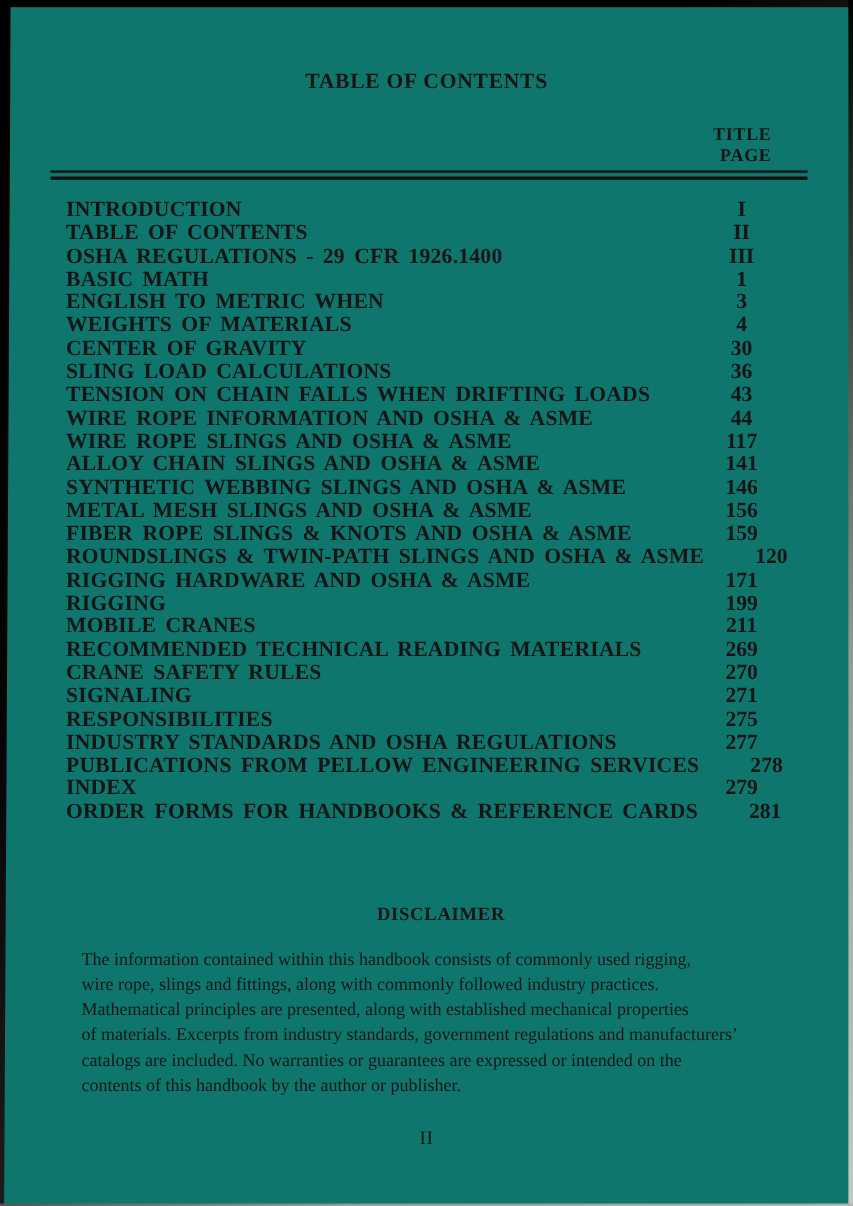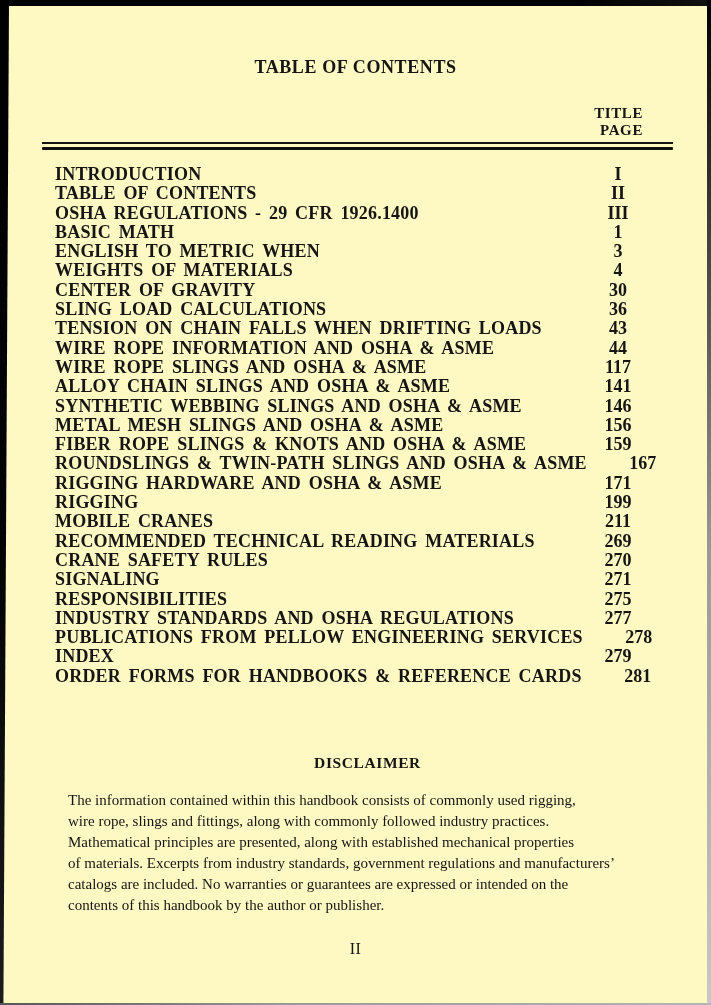--- a/index.html
+++ b/index.html
@@ -1,20 +1,20 @@
 <!DOCTYPE html>
 <html><head>
 <meta charset="utf-8">
 <style>
   html, body { margin: 0; padding: 0; background: #ffffff; }
   .sheet {
     position: relative;
     width: 711px;
     height: 1005px;
-    background: #fef9c3;
+    background: #0f766e;
     overflow: hidden;
     font-family: "Liberation Serif", "DejaVu Serif", serif;
     color: #151515;
     box-sizing: border-box;
   }
   
   .edge { position: absolute; z-index: 5; }
   .edge-left {
     left: 0; top: 0; width: 9px; height: 100%;
     background: linear-gradient(to bottom, #000 0%, #050505 60%, #1c1c1c 100%);
@@ -189,21 +189,21 @@
       <div class="toc-row">
         <span class="toc-title">METAL MESH SLINGS AND OSHA &amp; ASME</span>
         <span class="toc-page">156</span>
       </div>
       <div class="toc-row">
         <span class="toc-title">FIBER ROPE SLINGS &amp; KNOTS AND OSHA &amp; ASME</span>
         <span class="toc-page">159</span>
       </div>
       <div class="toc-row">
         <span class="toc-title">ROUNDSLINGS &amp; TWIN-PATH SLINGS AND OSHA &amp; ASME</span>
-        <span class="toc-page">167</span>
+        <span class="toc-page">120</span>
       </div>
       <div class="toc-row">
         <span class="toc-title">RIGGING HARDWARE AND OSHA &amp; ASME</span>
         <span class="toc-page">171</span>
       </div>
       <div class="toc-row">
         <span class="toc-title">RIGGING</span>
         <span class="toc-page">199</span>
       </div>
       <div class="toc-row">

